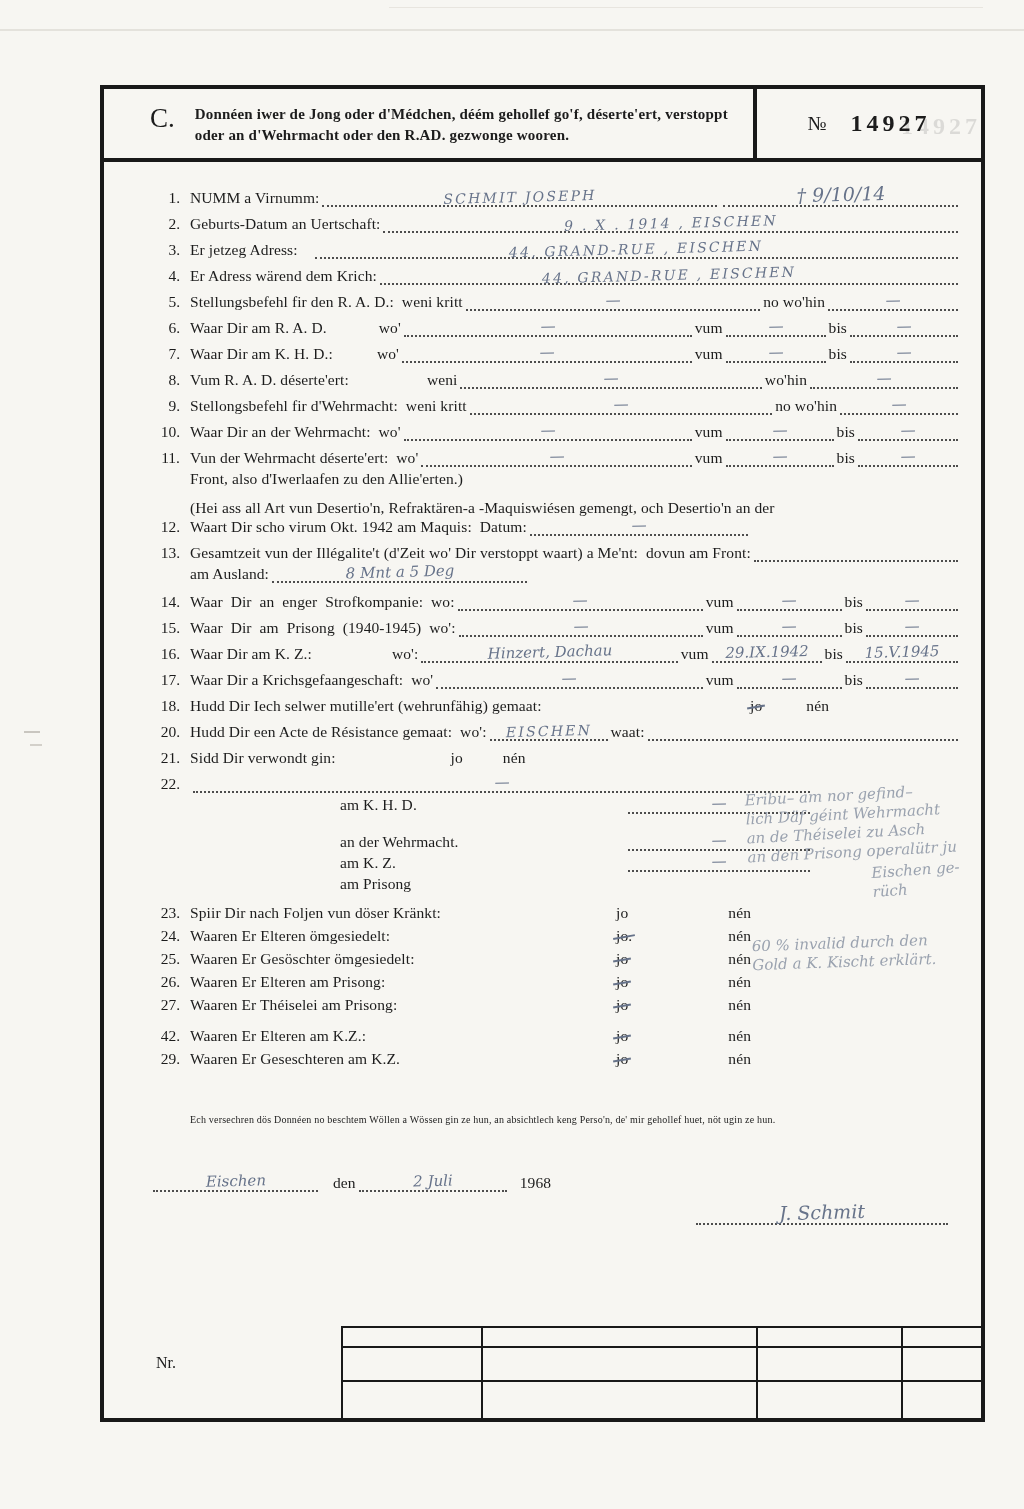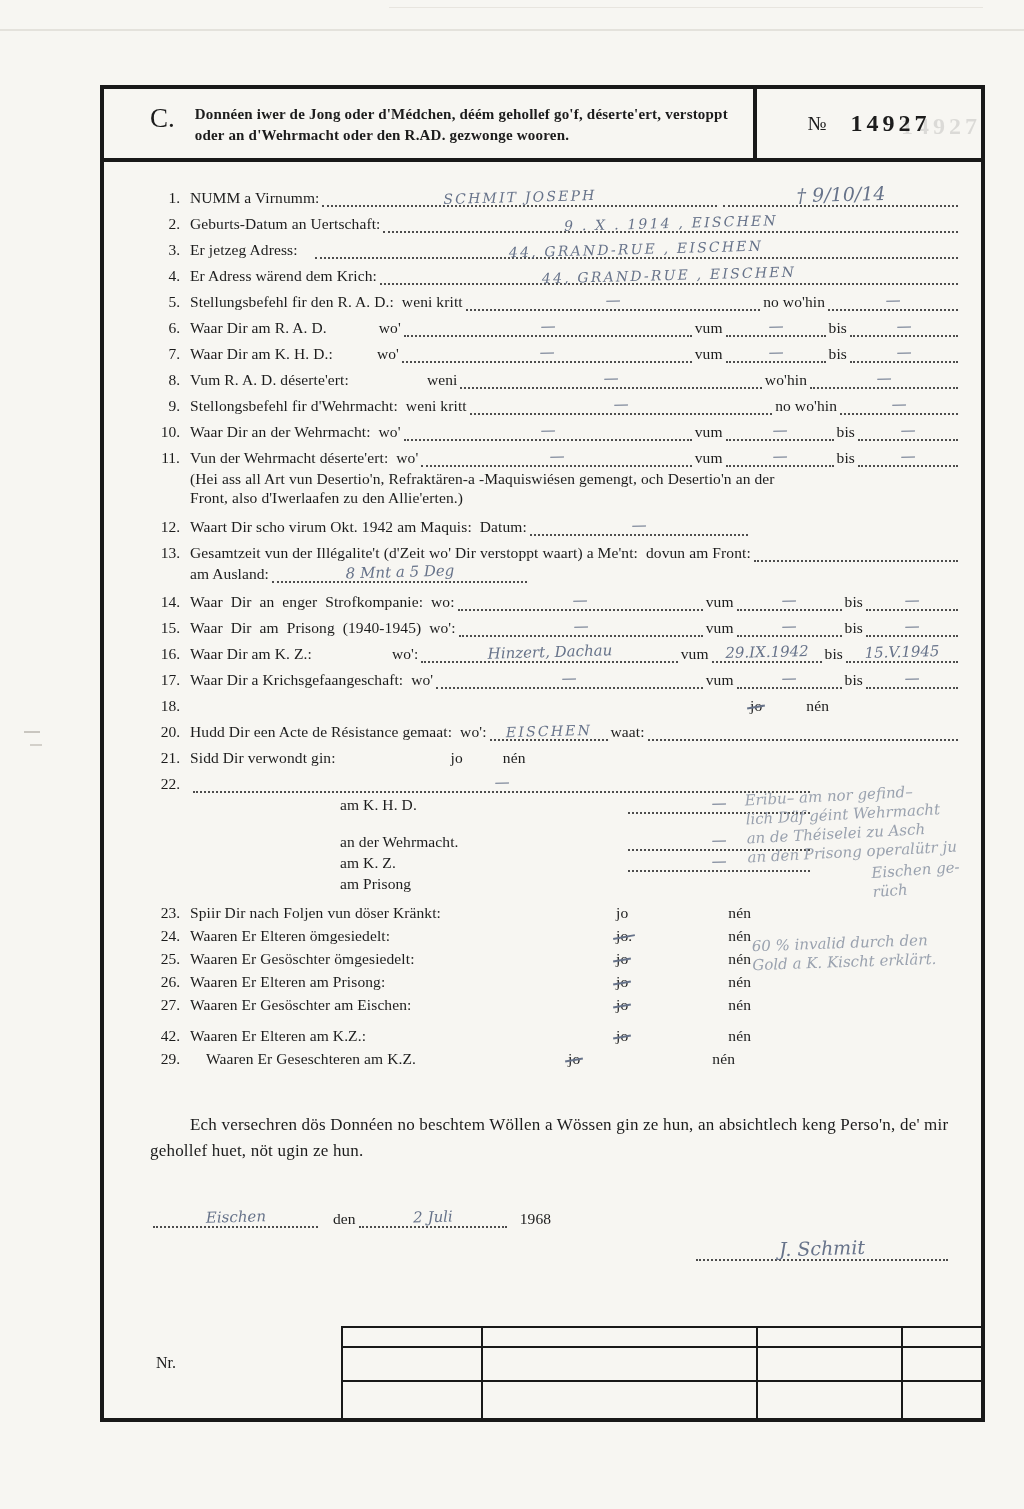--- a/index.html
+++ b/index.html
@@ -31,21 +31,21 @@
   .field { position:relative; height:17px; border-bottom:2px dotted #4d4d4d; margin:0 3px; min-width:18px; }
   .hw   { font-family:"DejaVu Serif", serif; font-style:italic; color:#67738a; }
   .field > .hw { position:absolute; left:50%; bottom:0; transform:translateX(-50%) rotate(-1.5deg);
                  white-space:nowrap; font-size:15px; }
   .hw.print { letter-spacing:2.2px; font-size:14px; }
   .hw.lg    { font-size:19px; }
   .lbl.strike { position:relative; }
   .lbl.strike::after { content:""; position:absolute; left:-3px; right:-3px; top:52%;
                        border-top:2px solid #67738a; transform:rotate(-10deg); }
 
-  .decl { margin:44px 22px 0 46px; font-size:17px; line-height:1.5; text-indent:40px; letter-spacing:.2px; }
+  .decl { margin:44px 22px 0 46px; font-size:10px; line-height:1.5; text-indent:40px; letter-spacing:.2px; }
   .extra { padding:46px 20px 0 46px; }
 
   .mnote { position:absolute; font-family:"DejaVu Serif", serif; font-style:italic;
            color:#9aa2af; font-size:15px; line-height:19px; white-space:nowrap; }
   #mnote1 { left:642px; top:697px; transform:rotate(-3deg); }
   #mnote2 { left:768px; top:772px; transform:rotate(-4deg); }
   #mnote3 { left:648px; top:845px; transform:rotate(-2deg); }
 
   .nr-label { position:absolute; left:52px; bottom:46px; font-size:16px; }
   .btable { position:absolute; left:237px; right:0; bottom:0; height:90px;
@@ -203,27 +203,27 @@
           </span>
           <span class="lbl">vum</span>
           <span class="field" style="flex: 0 0 108px;">
             <span class="hw ">—</span>
           </span>
           <span class="lbl">bis</span>
           <span class="field" style="flex: 0 0 100px;">
             <span class="hw ">—</span>
           </span>
         </div>
+        <div class="row" style="margin-bottom: 10px;">
+          <span class="num"></span>
+          <span class="lbl">Front, also d'Iwerlaafen zu den Allie'erten.)</span>
+        </div>
         <div class="row" style="margin-bottom: 0px;">
           <span class="num"></span>
           <span class="lbl">(Hei ass all Art vun Desertio'n, Refraktären-a -Maquiswiésen gemengt, och Desertio'n an der</span>
-        </div>
-        <div class="row" style="margin-bottom: 10px;">
-          <span class="num"></span>
-          <span class="lbl">Front, also d'Iwerlaafen zu den Allie'erten.)</span>
         </div>
         <div class="row">
           <span class="num">12.</span>
           <span class="lbl">Waart Dir scho virum Okt. 1942 am Maquis:  Datum:</span>
           <span class="field" style="flex: 1 1 30px;">
             <span class="hw ">—</span>
           </span>
           <span class="gap" style="flex: 0 0 210px;"></span>
         </div>
         <div class="row" style="margin-bottom: 2px;">
@@ -296,20 +296,21 @@
           <span class="field" style="flex: 0 0 105px;">
             <span class="hw ">—</span>
           </span>
           <span class="lbl">bis</span>
           <span class="field" style="flex: 0 0 92px;">
             <span class="hw ">—</span>
           </span>
         </div>
         <div class="row">
           <span class="num">18.</span>
+          <span class="lbl">Hudd Dir Iech selwer mutille'ert (wehrunfähig) gemaat:</span>
           <span class="gap" style="flex: 1 1 10px;"></span>
           <span class="lbl strike">jo</span>
           <span class="gap" style="flex: 0 0 44px;"></span>
           <span class="lbl">nén</span>
           <span class="gap" style="flex: 0 0 132px;"></span>
         </div>
         <div class="row">
           <span class="num">20.</span>
           <span class="lbl">Hudd Dir een Acte de Résistance gemaat:  wo':</span>
           <span class="field" style="flex: 0 0 118px;">
@@ -401,37 +402,37 @@
           <span class="num">26.</span>
           <span class="lbl">Waaren Er Elteren am Prisong:</span>
           <span class="gap" style="flex: 1 1 10px;"></span>
           <span class="lbl strike">jo</span>
           <span class="gap" style="flex: 0 0 100px;"></span>
           <span class="lbl">nén</span>
           <span class="gap" style="flex: 0 0 210px;"></span>
         </div>
         <div class="row" style="margin-bottom: 12px;">
           <span class="num">27.</span>
-          <span class="lbl">Waaren Er Gesöschter am Eischen:</span>
+          <span class="lbl">Waaren Er Théiselei am Prisong:</span>
           <span class="gap" style="flex: 1 1 10px;"></span>
           <span class="lbl strike">jo</span>
           <span class="gap" style="flex: 0 0 100px;"></span>
           <span class="lbl">nén</span>
           <span class="gap" style="flex: 0 0 210px;"></span>
         </div>
         <div class="row" style="margin-bottom: 4px;">
           <span class="num">42.</span>
           <span class="lbl">Waaren Er Elteren am K.Z.:</span>
           <span class="gap" style="flex: 1 1 10px;"></span>
           <span class="lbl strike">jo</span>
           <span class="gap" style="flex: 0 0 100px;"></span>
           <span class="lbl">nén</span>
           <span class="gap" style="flex: 0 0 210px;"></span>
         </div>
-        <div class="row" style="margin-bottom: 2px; gap: 16px;">
+        <div class="row" style="margin-bottom: 2px;">
           <span class="num">29.</span>
           <span class="lbl">Waaren Er Geseschteren am K.Z.</span>
           <span class="gap" style="flex: 1 1 10px;"></span>
           <span class="lbl strike">jo</span>
           <span class="gap" style="flex: 0 0 100px;"></span>
           <span class="lbl">nén</span>
           <span class="gap" style="flex: 0 0 210px;"></span>
         </div>
       </div>
 

